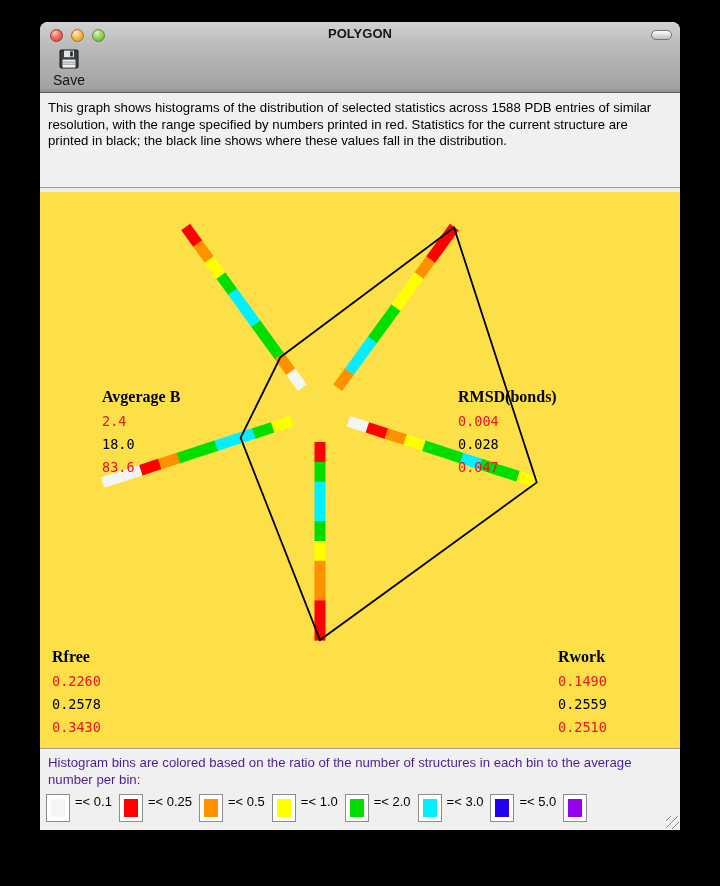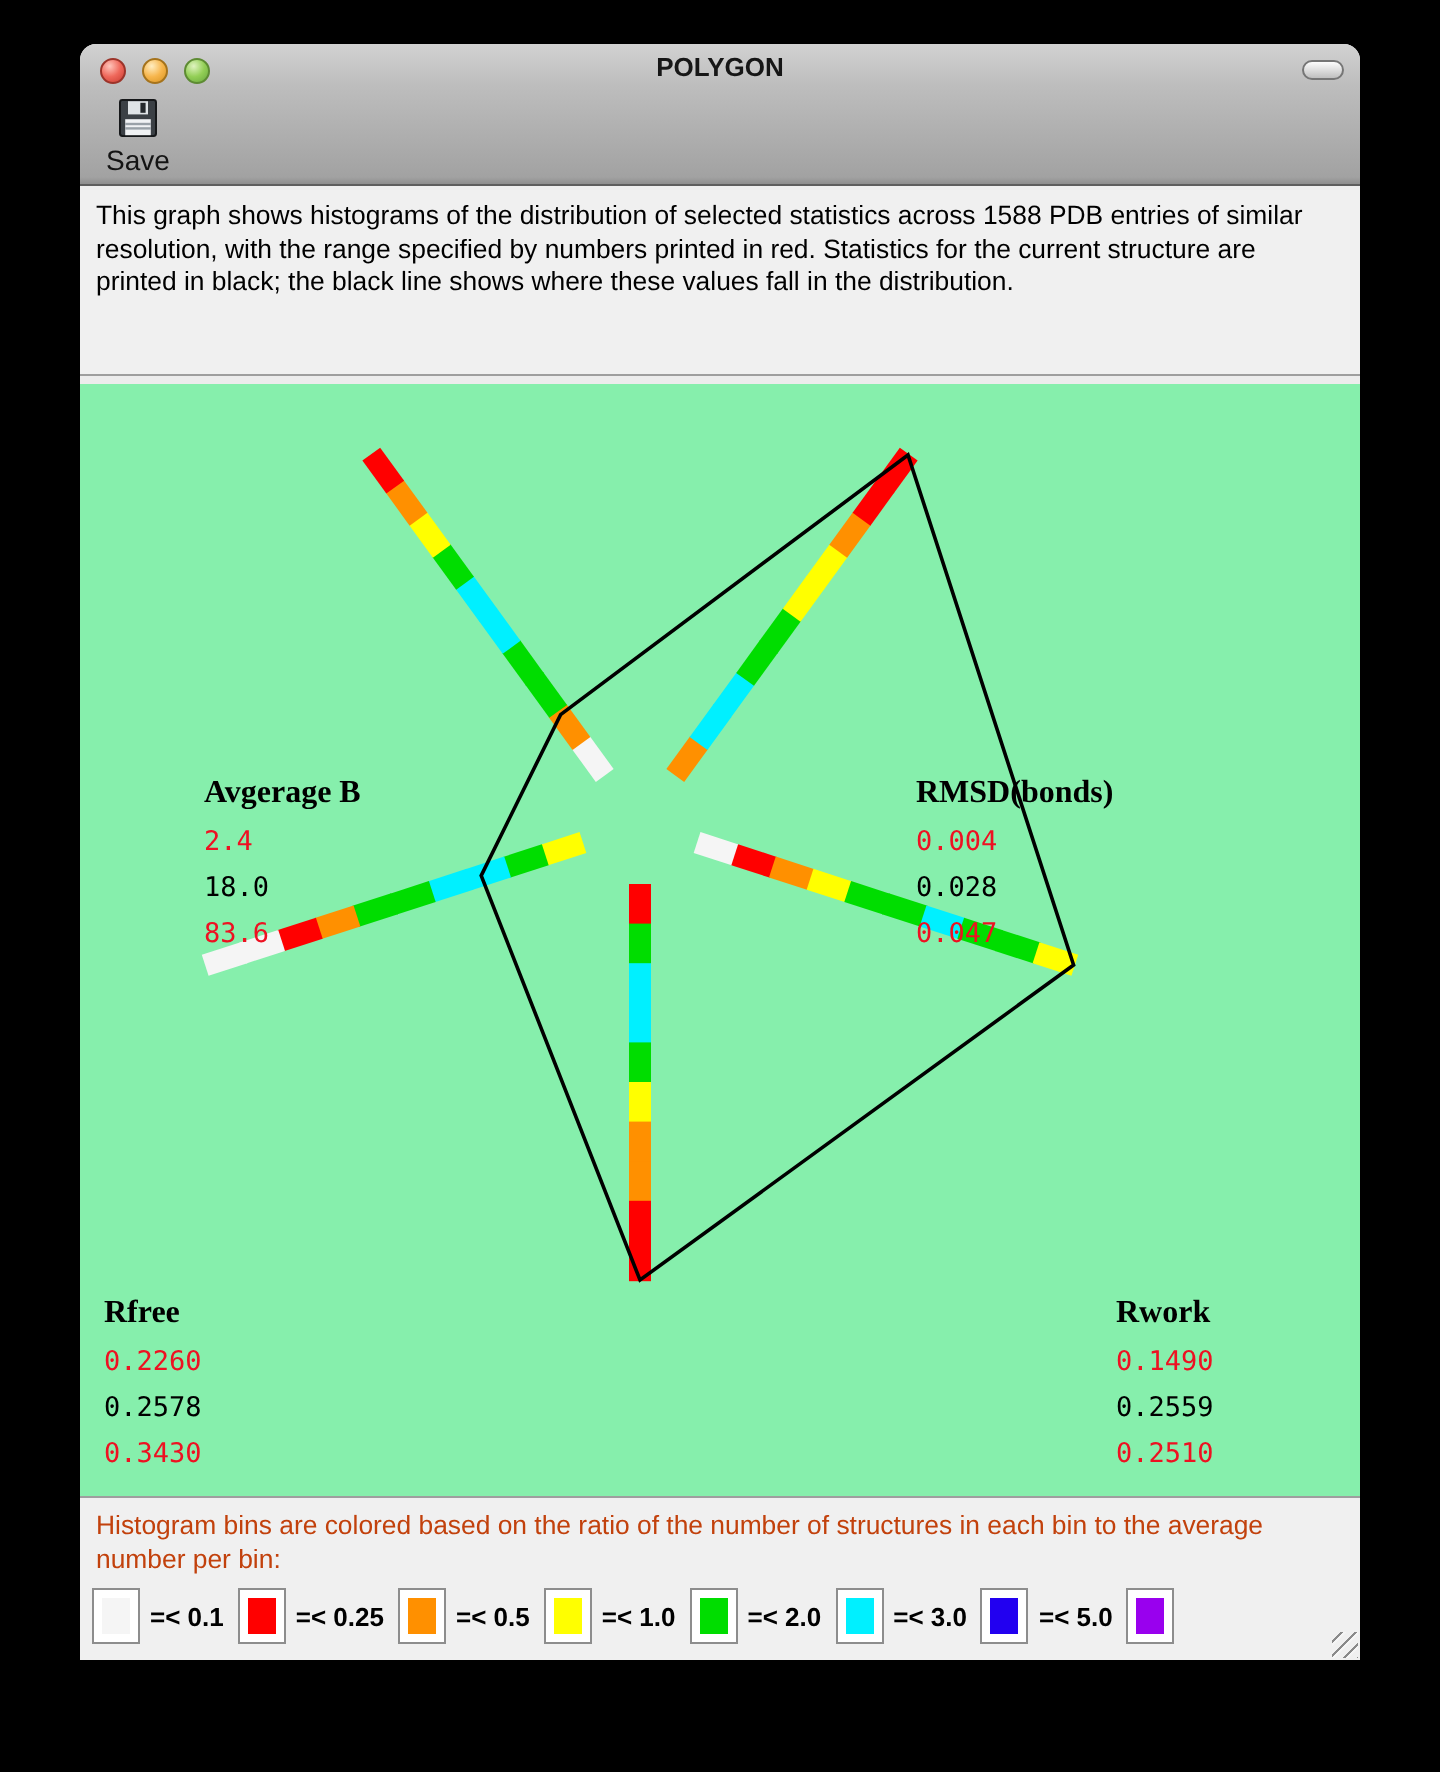--- a/index.html
+++ b/index.html
@@ -34,36 +34,36 @@
          border:1px solid #858585;border-radius:5px;overflow:hidden;
          background:linear-gradient(#ffffff,#f0f0f0 45%,#d8d8d8);box-shadow:0 1px 1px rgba(255,255,255,.7);}
   .popup-text{flex:1;font-size:13px;padding-left:9px;color:#000;white-space:nowrap;}
   .popup-arrows{width:19px;align-self:stretch;display:flex;flex-direction:column;
                 align-items:center;justify-content:center;gap:2px;
                 background:linear-gradient(#9cc0f2,#5a86e0 50%,#3a66cf);border-left:1px solid #6f8fd8;}
   .tri{width:0;height:0;border-left:3.5px solid transparent;border-right:3.5px solid transparent;}
   .tri.up{border-bottom:4.5px solid #fff;}
   .tri.dn{border-top:4.5px solid #fff;}
   
-  .plot{position:absolute;left:0;top:170px;width:640px;height:556px;background:#86efac;}
+  .plot{position:absolute;left:0;top:170px;width:640px;height:556px;background:#fde047;}
   .plot svg{position:absolute;left:0;top:0;}
   .axis-block{position:absolute;}
   .axis-label{font-family:"Liberation Serif",serif;font-weight:bold;font-size:16px;color:#000;margin-bottom:4px;white-space:nowrap;}
   .axis-val{font-family:"DejaVu Sans Mono","Liberation Mono",monospace;font-size:13.5px;line-height:23px;color:#000;white-space:nowrap;}
   .axis-val.red{color:#ee1122;}
   .axis-avgb{left:62px;top:196px;}
   .axis-bonds{left:418px;top:196px;}
   .axis-rwork{left:518px;top:456px;}
   .axis-rfree{left:12px;top:456px;}
   .axis-angles{left:237px;top:622px;}
   
   .legend{position:absolute;left:0;top:726px;width:100%;height:82px;background:#f0f0f0;
           border-top:1px solid #9e9e9e;box-sizing:border-box;}
-  .legend-text{margin:6px 9px 0 8px;font-size:13.2px;line-height:16.5px;color:#c2410c;}
-  .legend-row{display:flex;align-items:center;margin:6px 0 0 6px;font-weight:bold;}
+  .legend-text{margin:6px 9px 0 8px;font-size:13.2px;line-height:16.5px;color:#4c1d95;}
+  .legend-row{display:flex;align-items:flex-start;margin:6px 0 0 6px;}
   .swatch{width:22px;height:26px;background:#fff;border:1px solid #8d8d8d;
           display:inline-flex;align-items:center;justify-content:center;flex:none;}
   .swatch-inner{width:14px;height:18px;display:inline-block;}
   .swatch-label{font-size:13px;color:#000;margin:0 7px 0 5px;white-space:nowrap;}
   .resize-grip{position:absolute;right:1px;bottom:1px;width:13px;height:13px;
         background:repeating-linear-gradient(135deg,transparent 0 3px,#8a8a8a 3px 4px,#f5f5f5 4px 5px);}
 </style>
 </head>
 <body>
 

